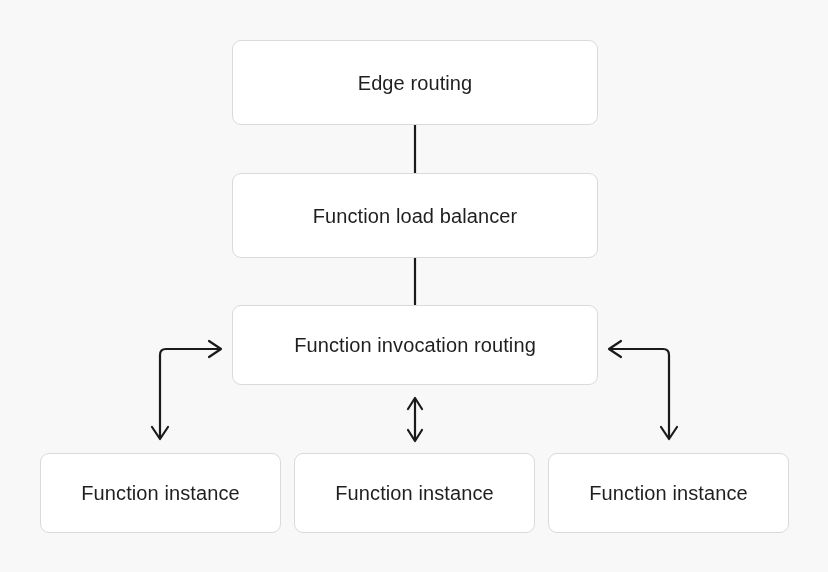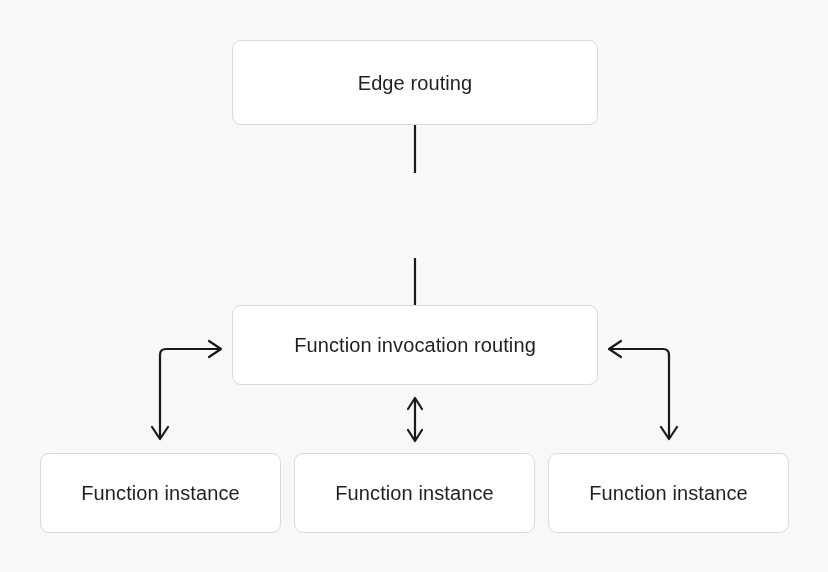--- a/index.html
+++ b/index.html
@@ -82,20 +82,23 @@
       <path d="M 621 341 L 609 349 L 621 357" fill="none" stroke="#1a1a1a" stroke-width="2.2" stroke-linecap="round" stroke-linejoin="round"></path>
 
       <path d="M 661 427 L 669 439 L 677 427" fill="none" stroke="#1a1a1a" stroke-width="2.2" stroke-linecap="round" stroke-linejoin="round"></path>
     </g>
   </svg>
 
   <div class="node node-edge-routing">
     <span>Edge routing</span>
   </div>
 
+  <div class="node node-load-balancer">
+    <span>Function load balancer</span>
+  </div>
 
   <div class="node node-invocation-service">
     <span>Function invocation routing</span>
   </div>
 
   <div class="node node-instance-left">
     <span>Function instance</span>
   </div>
 
   <div class="node node-instance-center">

